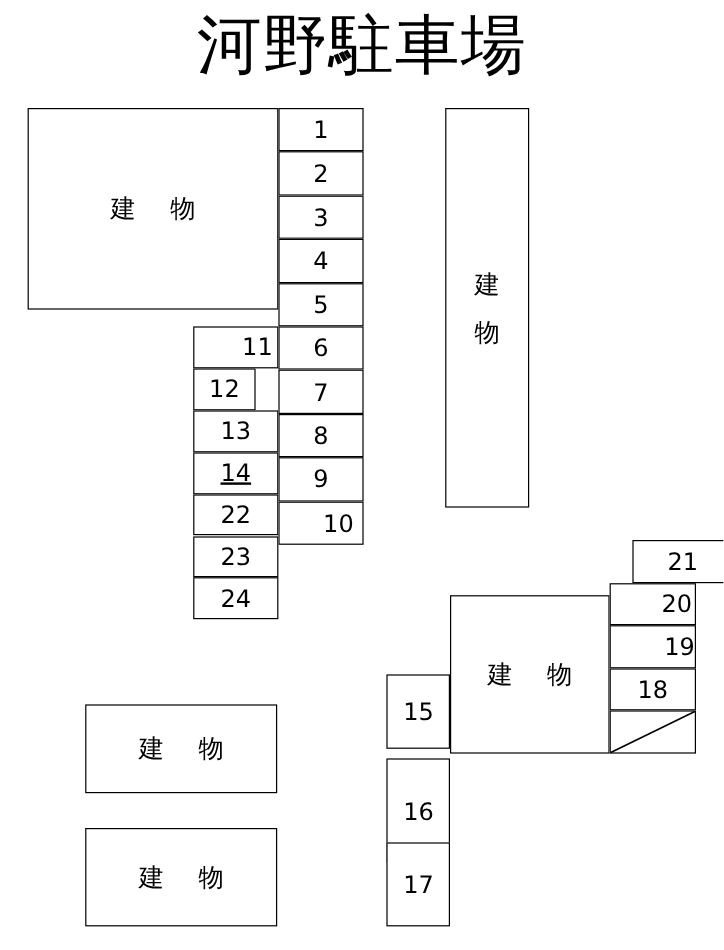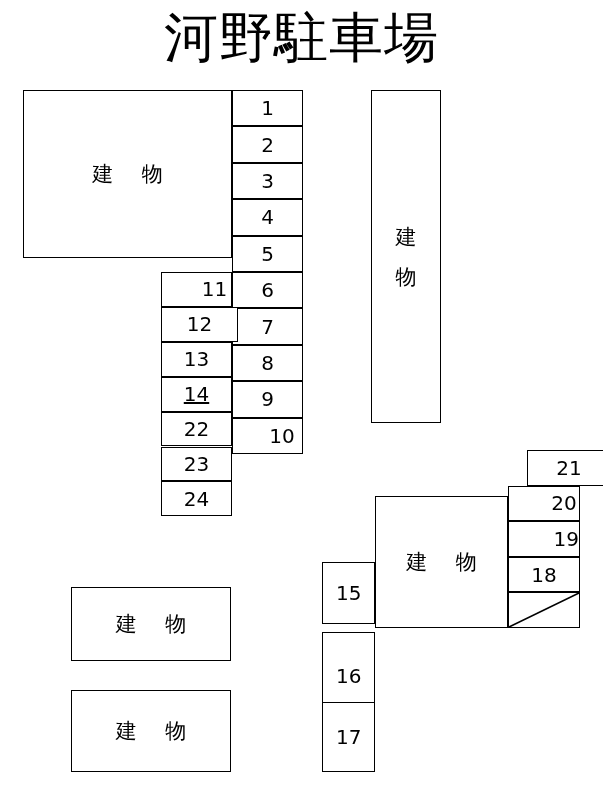--- a/index.html
+++ b/index.html
@@ -121,21 +121,21 @@
       </div>
       <div class="box cell" style="left: 232px; top: 381.2px; width: 71px; height: 36.4px;">
         <span>9</span>
       </div>
       <div class="box cell" style="left: 232px; top: 417.6px; width: 71px; height: 36.4px; padding-left: 29px;">
         <span>10</span>
       </div>
       <div class="box cell" style="left: 161px; top: 272px; width: 71px; height: 34.9px; padding-left: 36px;">
         <span>11</span>
       </div>
-      <div class="box cell" style="left: 161px; top: 306.9px; width: 77px; height: 34.9px;">
+      <div class="box cell" style="left: 161px; top: 306.9px; width: 52px; height: 34.9px;">
         <span>12</span>
       </div>
       <div class="box cell" style="left: 161px; top: 341.8px; width: 71px; height: 34.9px;">
         <span>13</span>
       </div>
       <div class="box cell" style="left: 161px; top: 376.7px; width: 71px; height: 34.9px; text-decoration: underline;">
         <span>14</span>
       </div>
       <div class="box cell" style="left: 161px; top: 411.6px; width: 71px; height: 34.9px;">
         <span>22</span>

